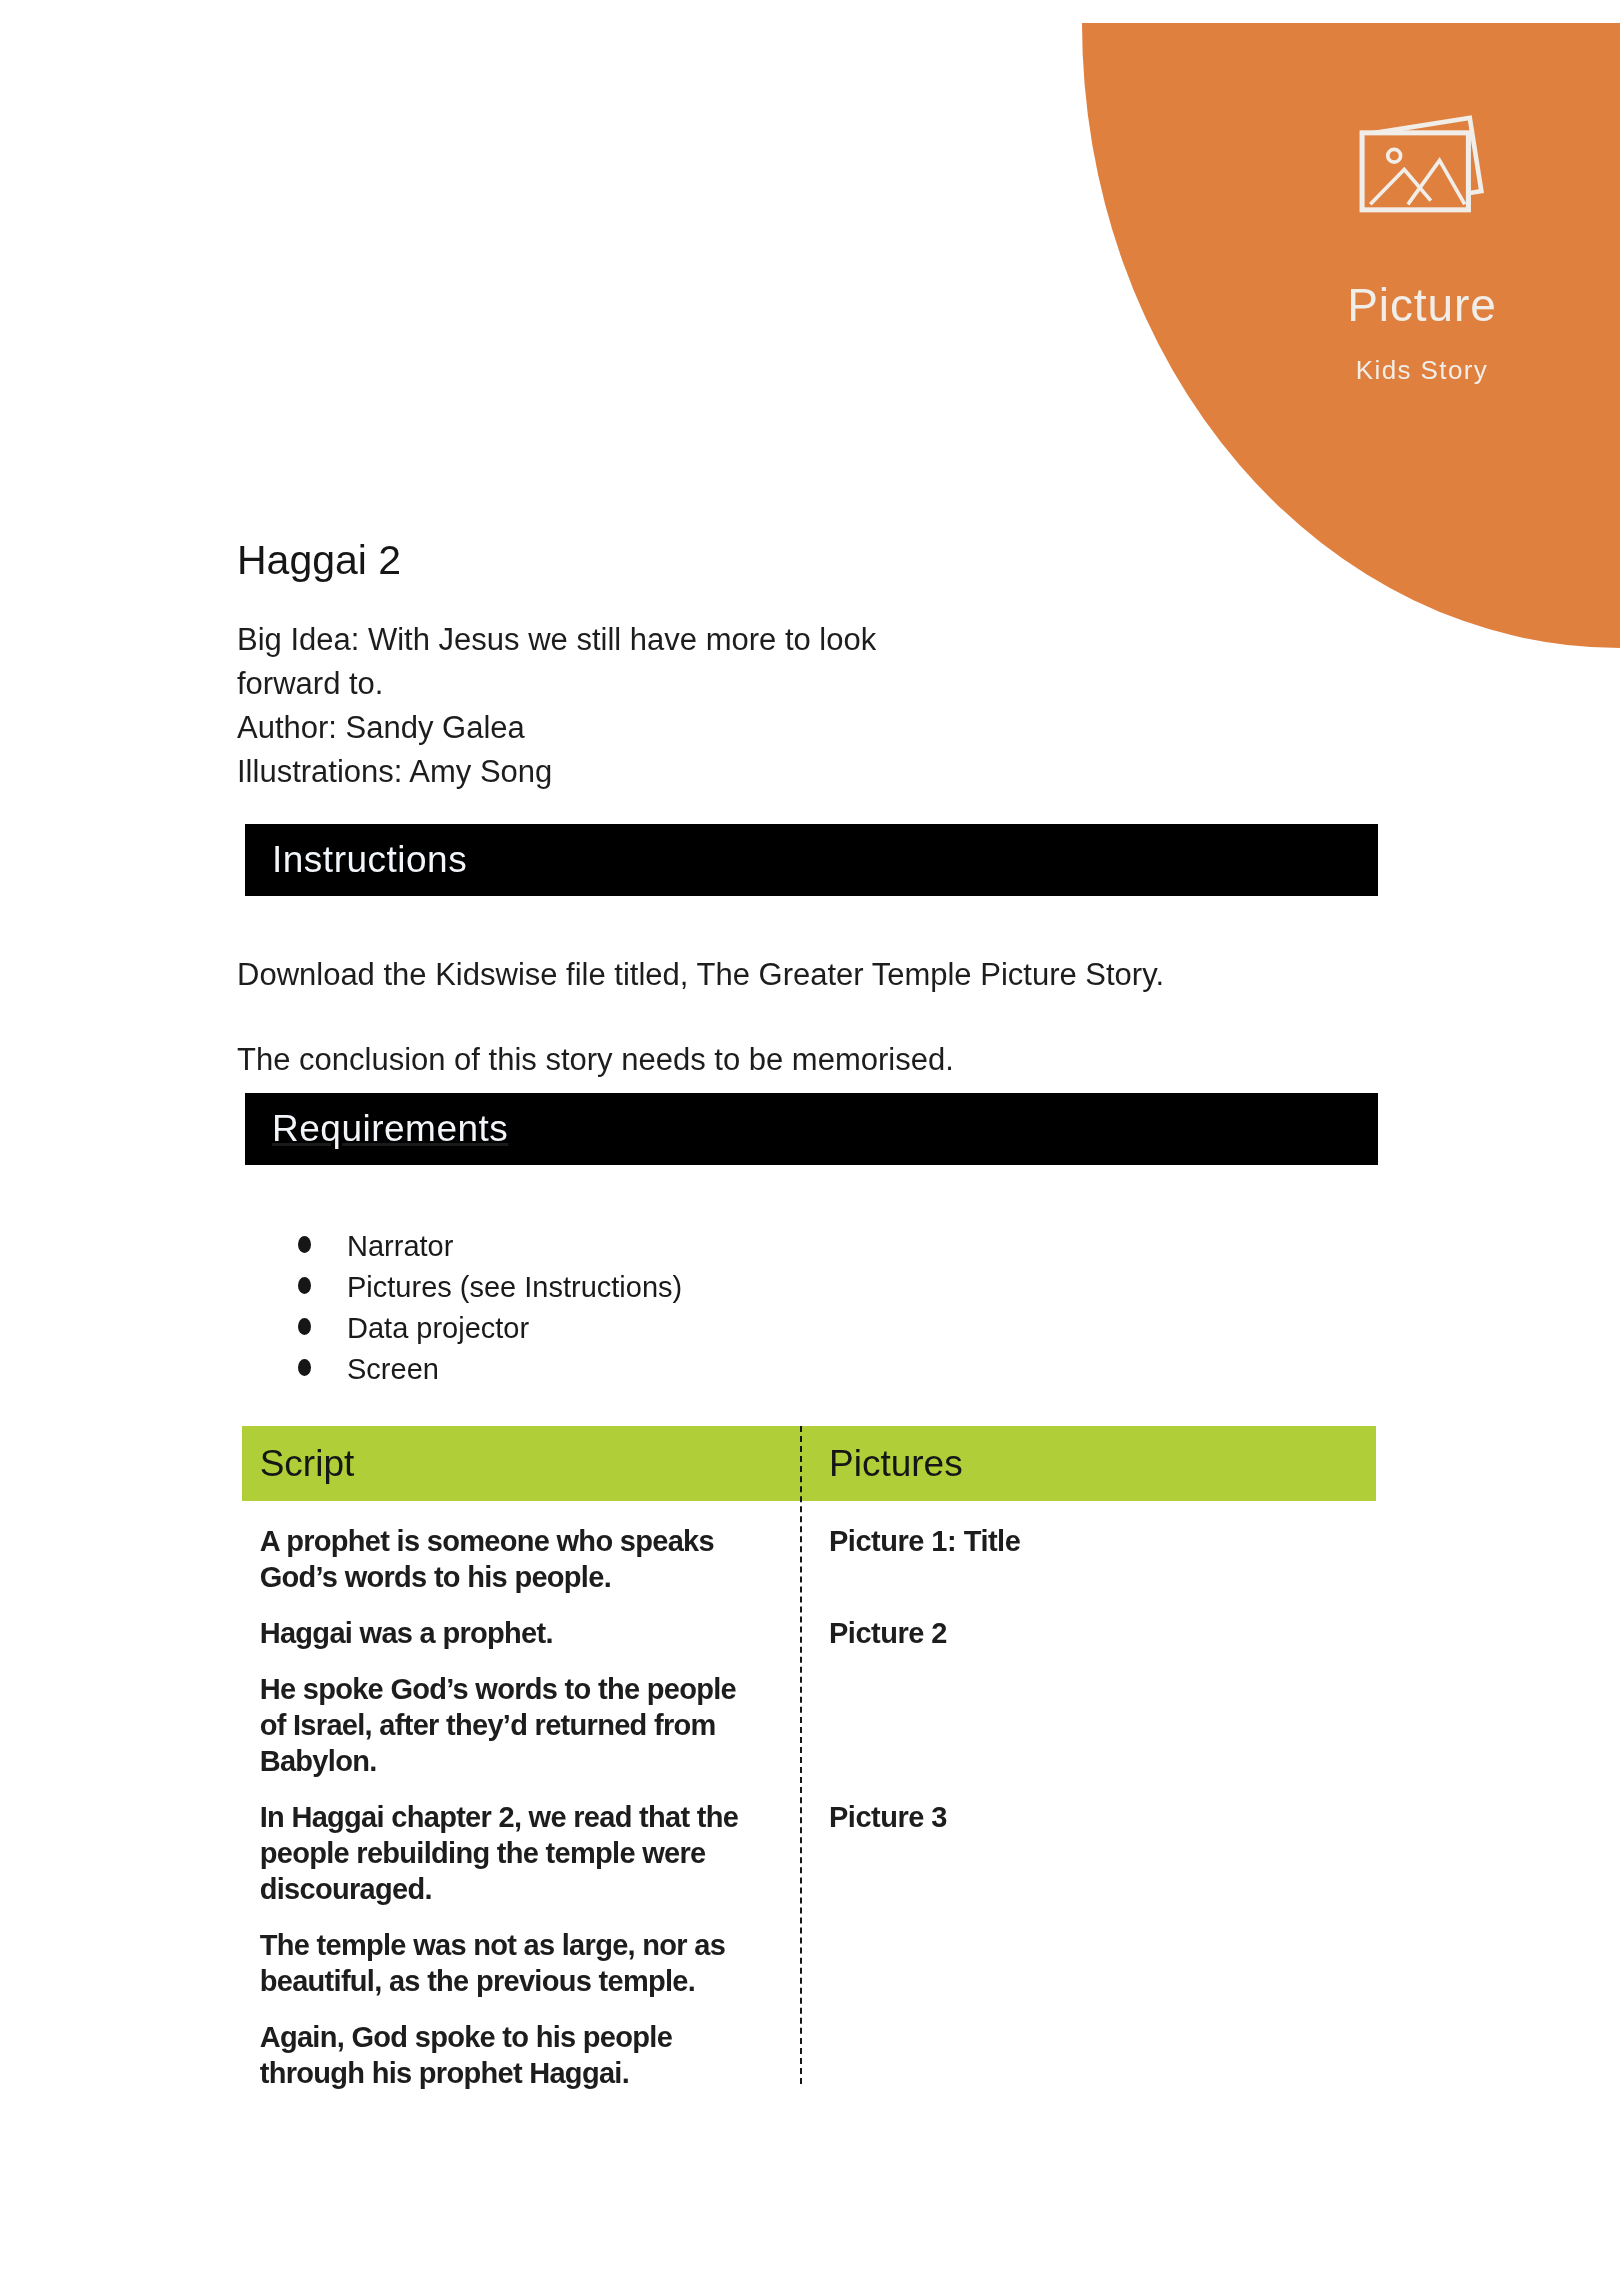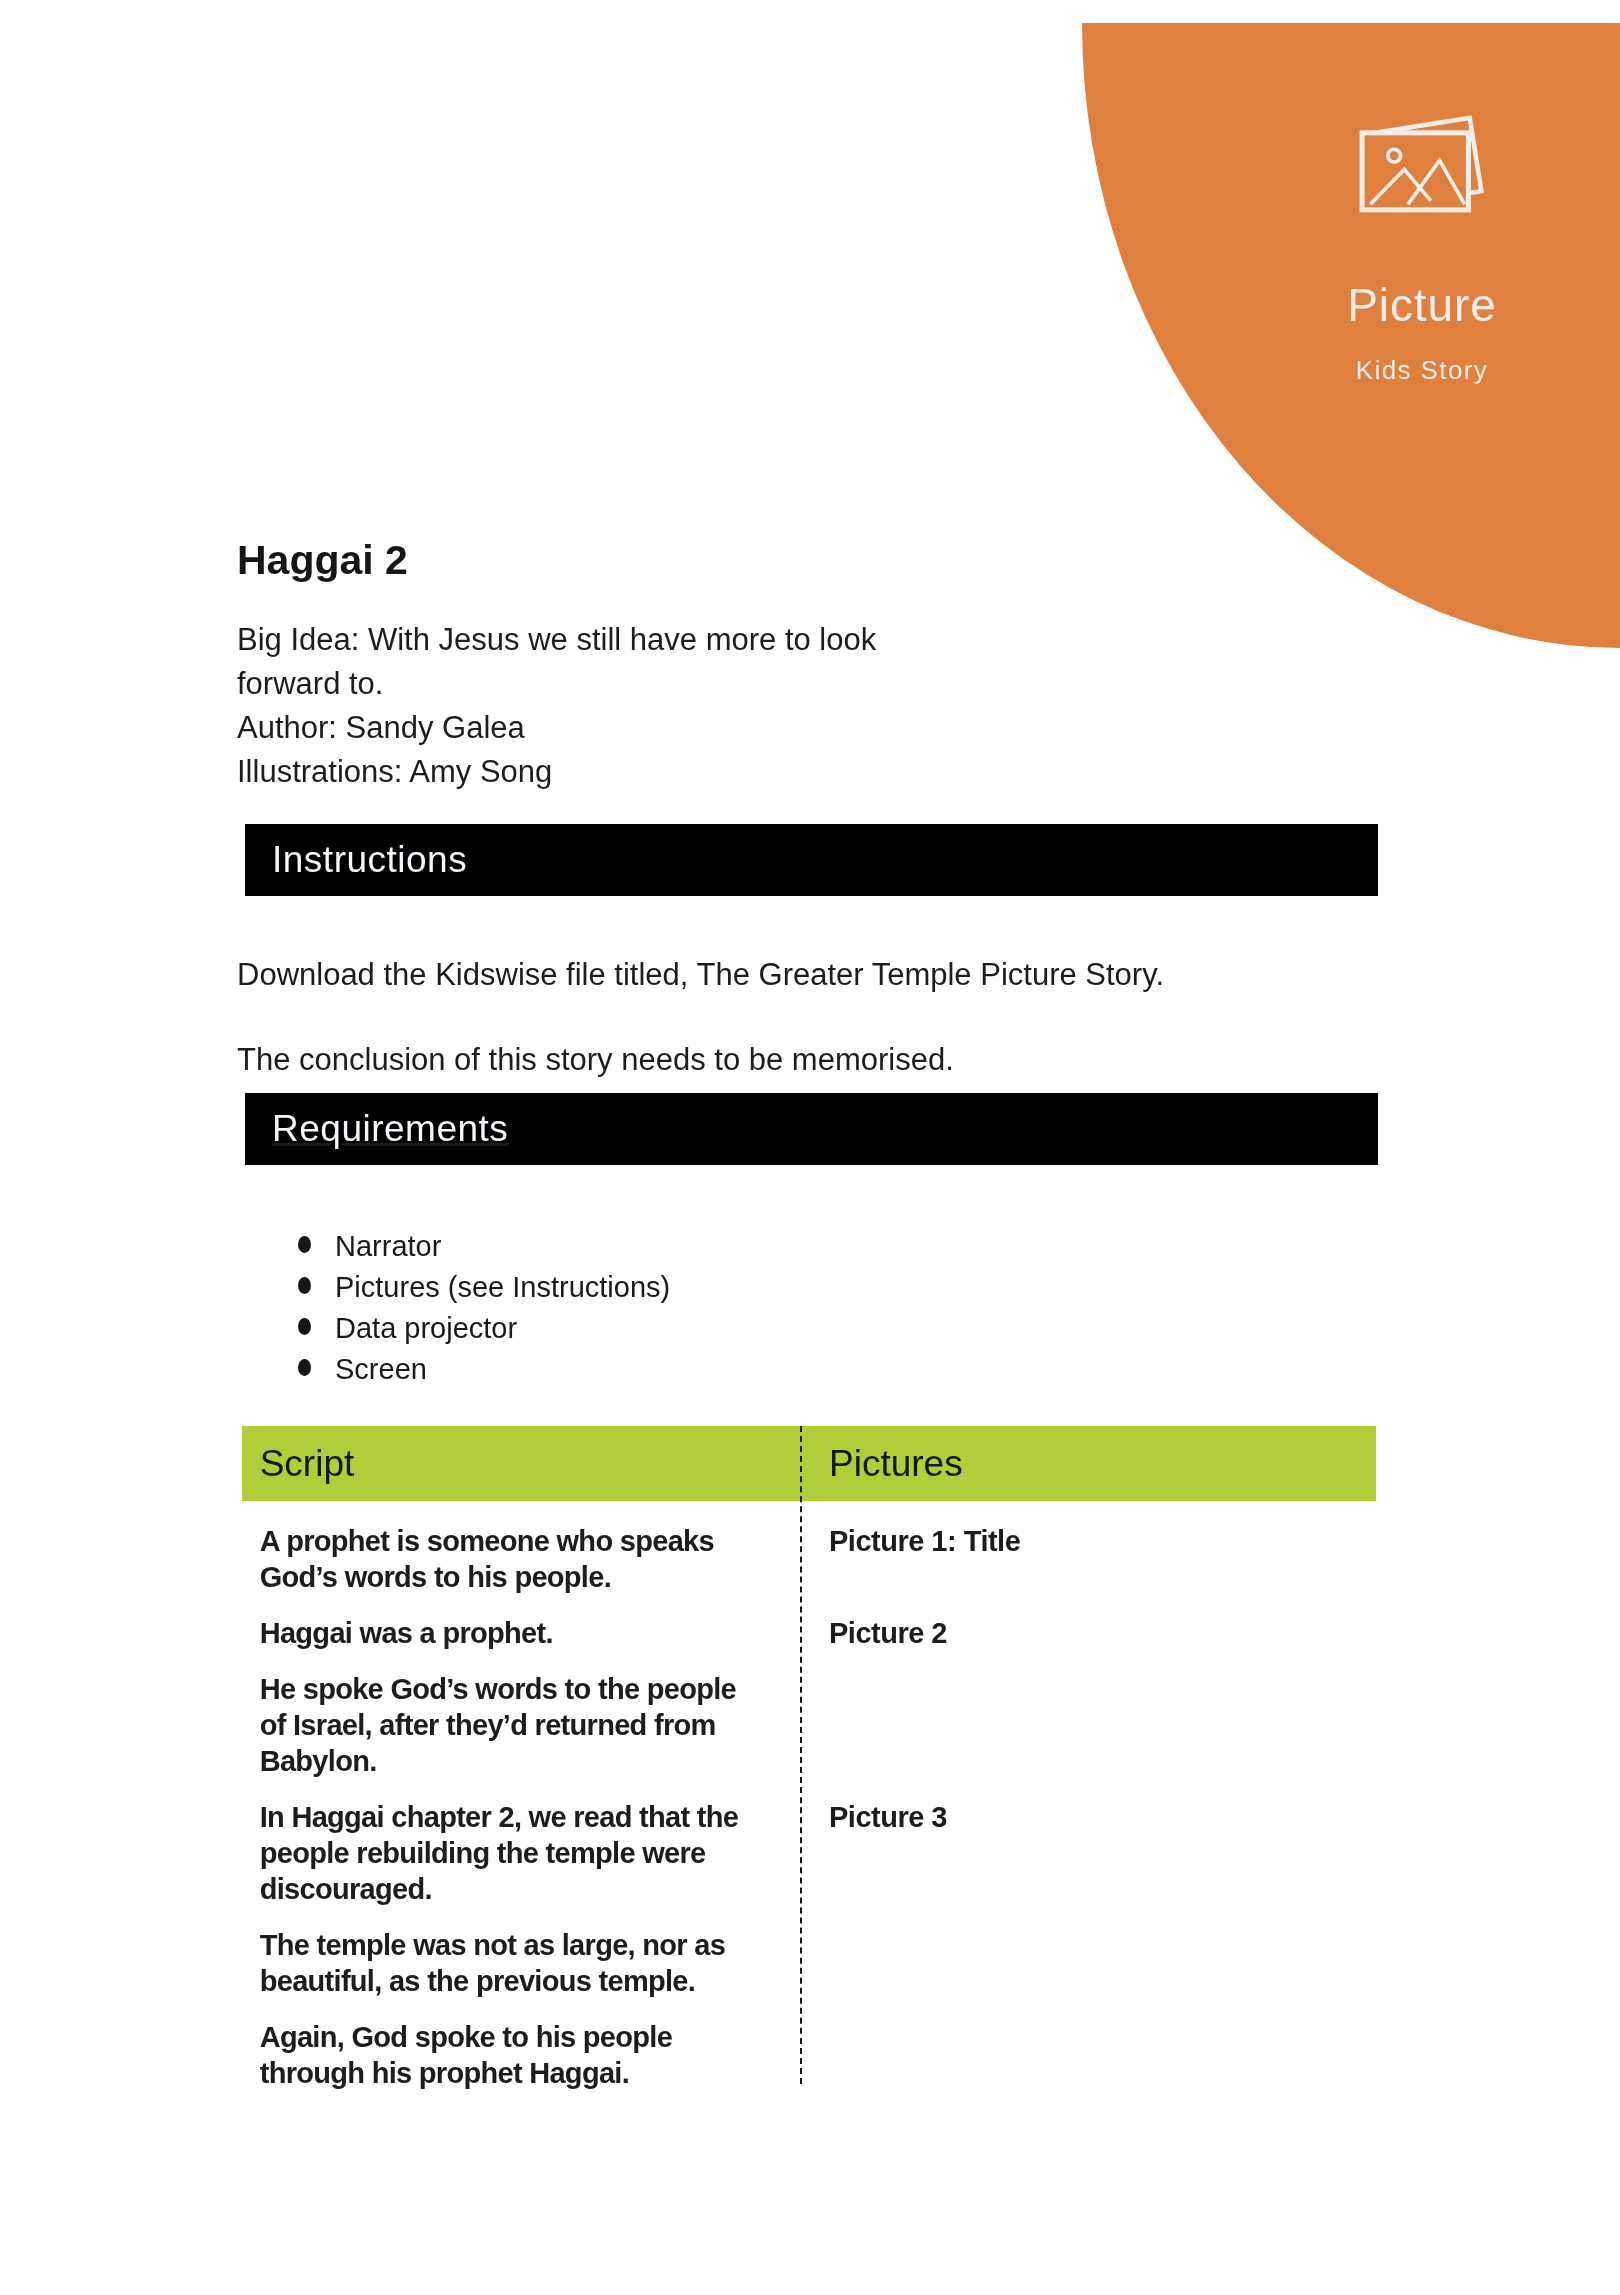--- a/index.html
+++ b/index.html
@@ -50,21 +50,21 @@
     left:237px; top:168px;
     font-size:67px; line-height:87px;
     letter-spacing:-0.9px;
     white-space:pre-line;
     color:#161616;
   }
   .doc-subtitle {
     position:absolute;
     left:237px; top:540px;
     font-size:41px; line-height:1;
-    font-weight:bold;
+    font-weight:normal;
     color:#161616;
   }
   .doc-meta {
     position:absolute;
     left:237px; top:618px;
     font-size:31px; line-height:44px;
     white-space:pre-line;
     color:#1d1d1d;
   }
 
@@ -107,21 +107,21 @@
     height:41px;
     font-size:29px;
   }
   .bullets .dot {
     width:13px; height:17px;
     border-radius:50%;
     background:#161616;
     margin-top:10.3px;
     flex:0 0 auto;
   }
-  .bullets .bullet-label { margin-left:24px; line-height:41px; }
+  .bullets .bullet-label { margin-left:36px; line-height:41px; }
 
   
   .table-header {
     position:absolute;
     left:242px; top:1426px;
     width:1134px; height:75px;
     background:#AFCE37;
     display:flex; align-items:center;
     color:#161616;
   }

